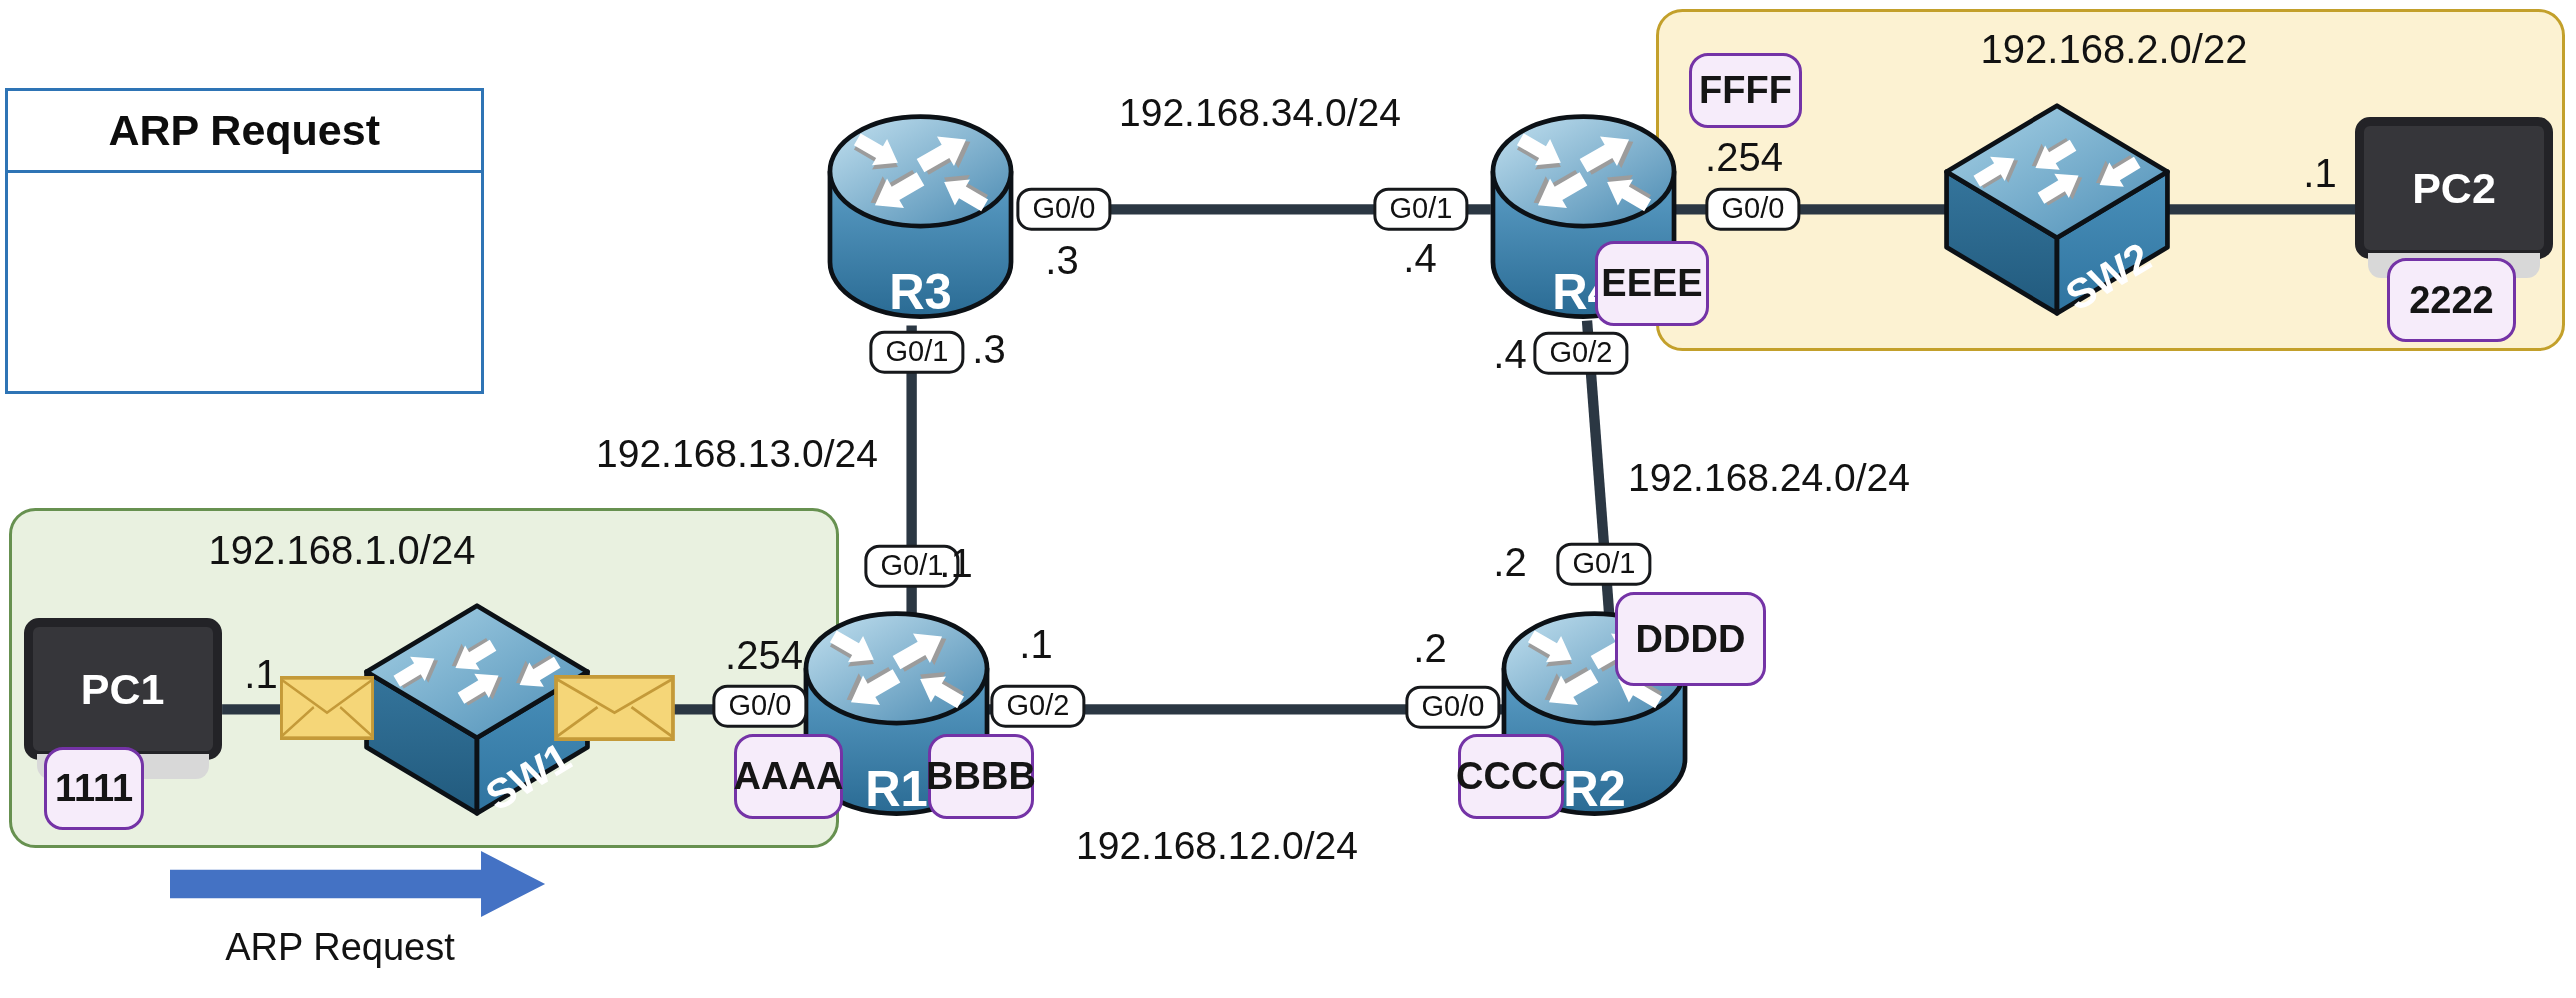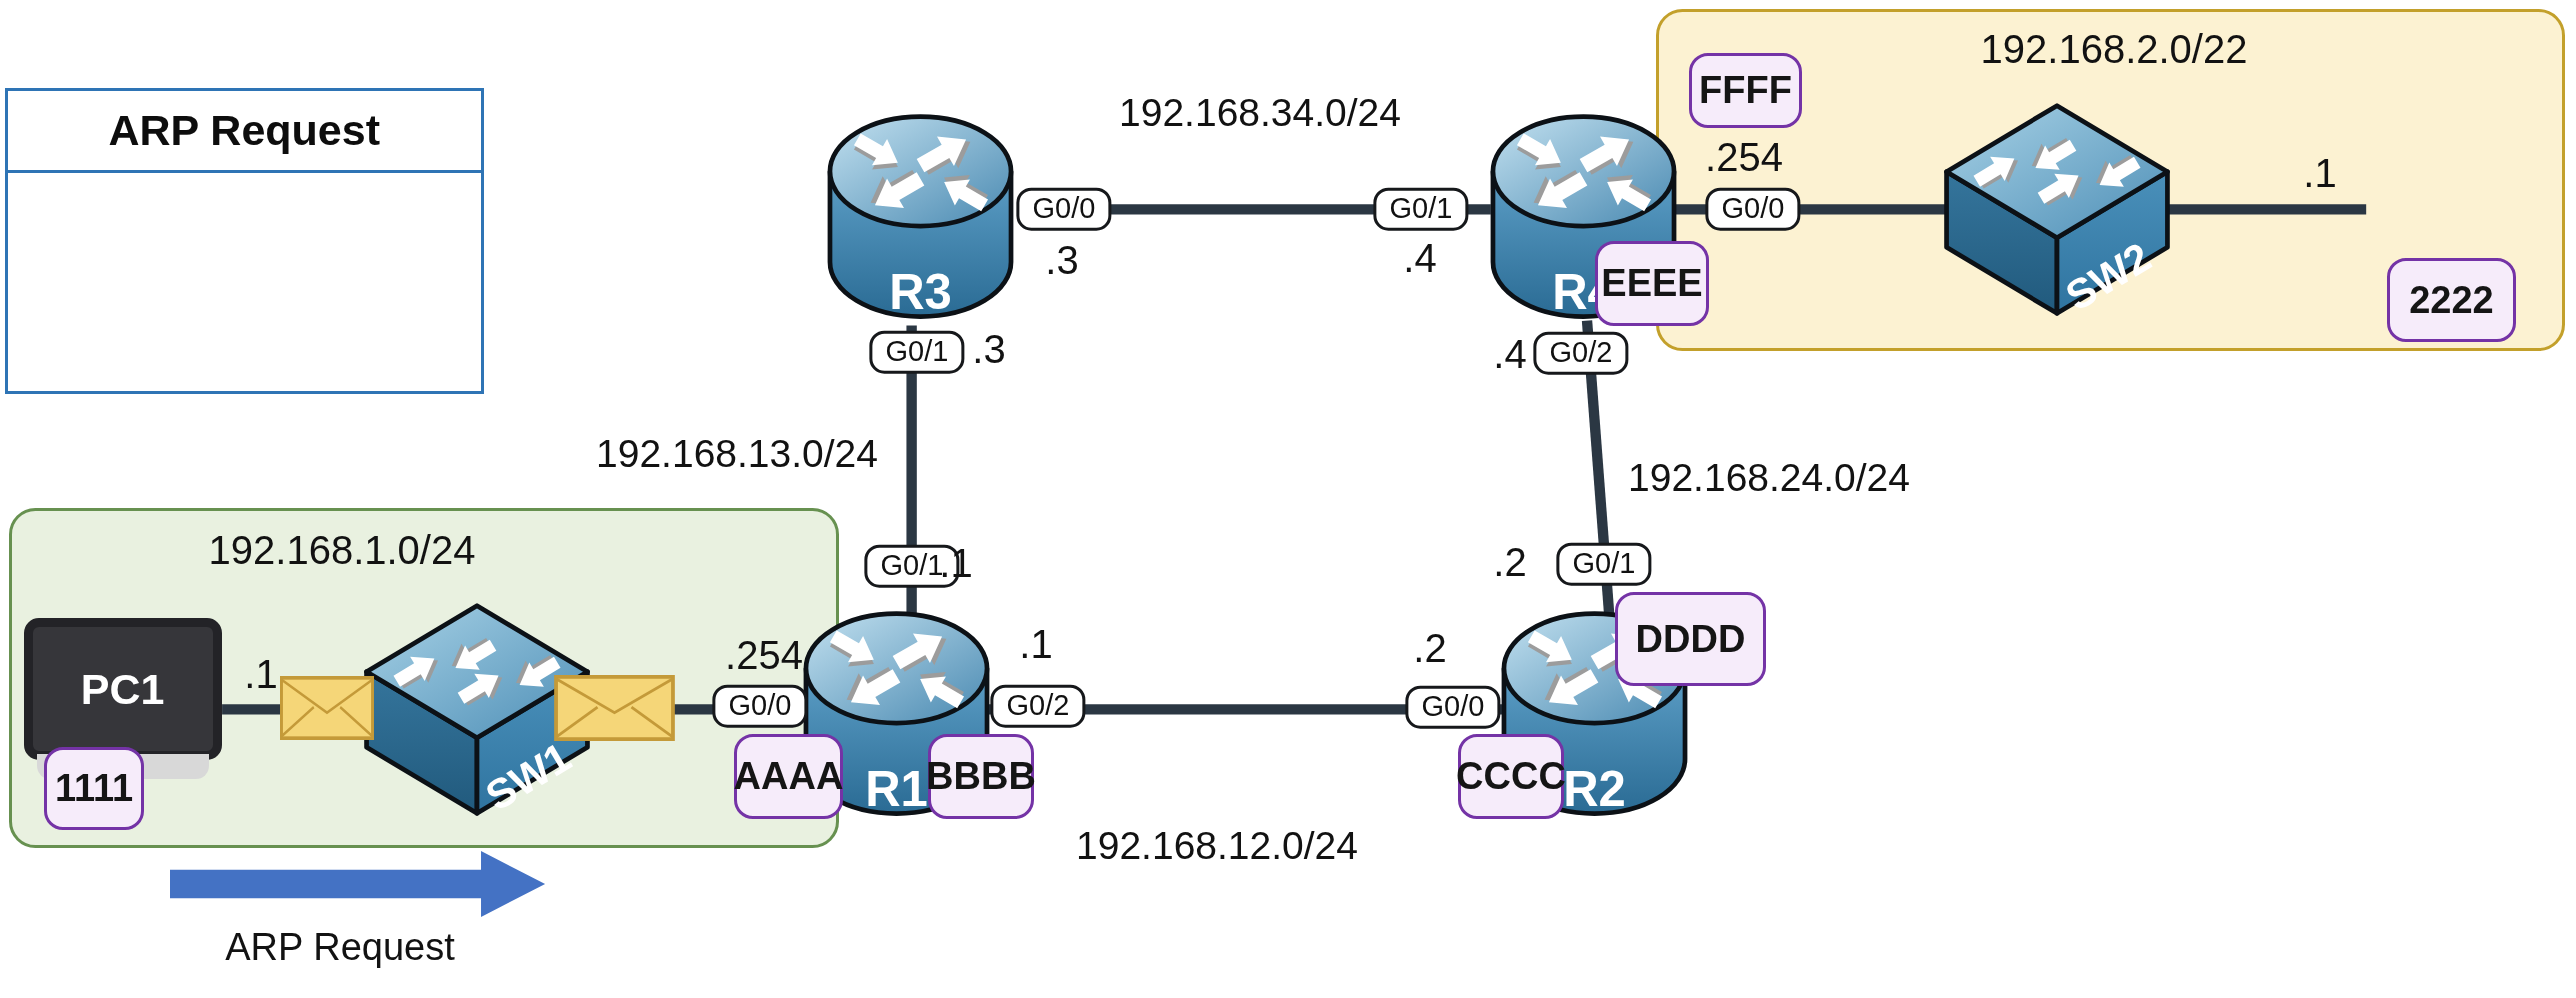--- a/index.html
+++ b/index.html
@@ -142,20 +142,26 @@
       <line x1="2235" y1="222" x2="2508" y2="222" stroke="#2b3743" stroke-width="11"></line>
     </svg>
 
   <div id="arp-panel">
     <div id="arp-header">ARP Request</div>
   </div>
 
   <div class="device" style="left:23.6px;top:618px">
     <div class="pc-screen">
       <span class="pc-label">PC1</span>
+    </div>
+    <div class="pc-base"></div>
+  </div>
+  <div class="device" style="left:2355px;top:117px">
+    <div class="pc-screen">
+      <span class="pc-label">PC2</span>
     </div>
     <div class="pc-base"></div>
   </div>
 
   <div class="device" style="left:359px;top:600px">
     <svg viewBox="0 0 250 232" width="236" height="219">
       <polygon points="8,76 8,156 125,226 125,146" fill="url(#swL)" stroke="#0c1116" stroke-width="5" stroke-linejoin="round"></polygon>
       <polygon points="242,76 242,156 125,226 125,146" fill="url(#swR)" stroke="#0c1116" stroke-width="5" stroke-linejoin="round"></polygon>
       <polygon points="125,6 242,76 125,146 8,76" fill="url(#swTop)" stroke="#0c1116" stroke-width="5" stroke-linejoin="round"></polygon>
       <use href="#switch-arrows"></use>

